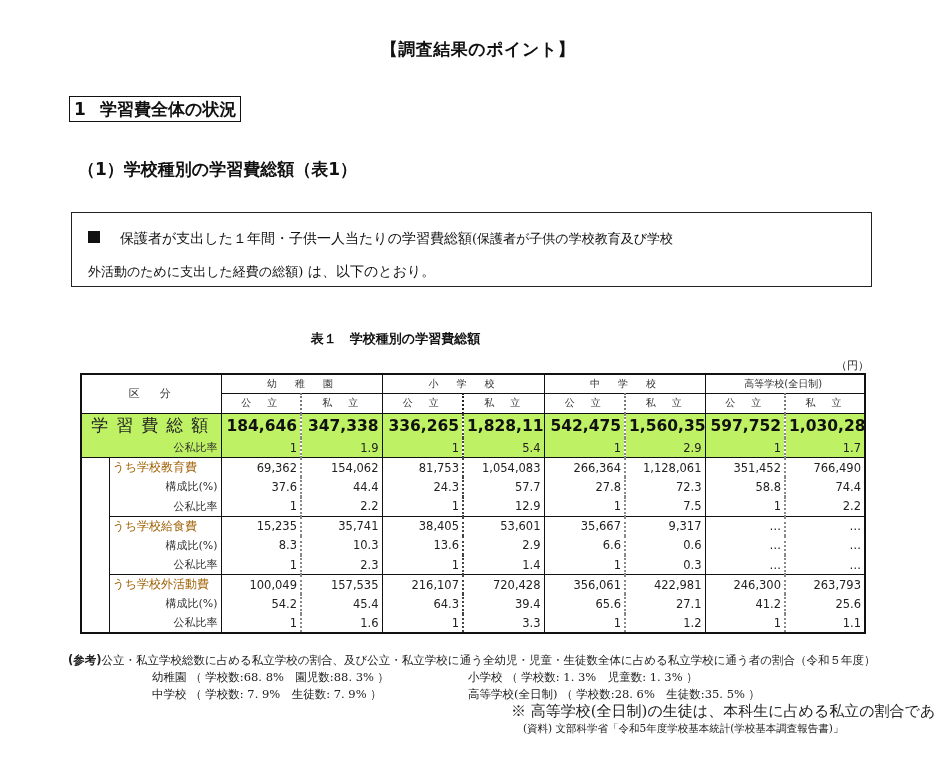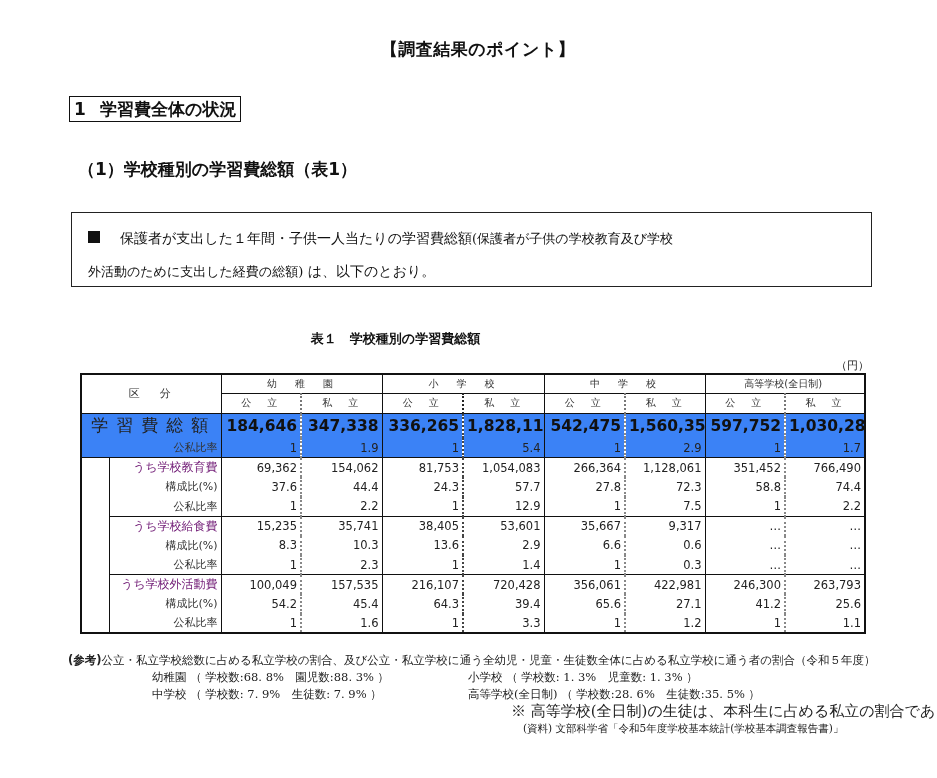--- a/index.html
+++ b/index.html
@@ -47,30 +47,30 @@
       height: 19.5px; padding: 0 3px; white-space: nowrap; overflow: hidden;
       font-family: "DejaVu Sans", sans-serif;
     }
     .hdr td { text-align: center; font-size: 10px; color: #333; height: 19px; letter-spacing: 0; }
     .hdr .group { border-bottom: 1px solid #111; border-left: 1.5px solid #111; letter-spacing: 18px; padding-left: 18px; }
     .hdr .sub { border-left: 1px solid #111; letter-spacing: 16px; padding-left: 16px; }
     .hdr .sub.dotted { border-left: 2px dotted #777; }
     .hdr .kubun { letter-spacing: 20px; padding-left: 20px; font-size: 11px; border-bottom: 1.5px solid #111; }
     .hdr .group.hs { letter-spacing: 0; padding-left: 0; }
 
-    .total td { background: #3b82f6; }
+    .total td { background: #bef264; }
     .total .label-big { font-size: 17px; letter-spacing: 8px; text-align: center; padding-left: 8px; height: 25px; color: #222; }
     .total .val-big { font-size: 15.5px; font-weight: bold; text-align: right; height: 25px; }
     .total .ratio { text-align: right; font-size: 11.5px; color: #222; }
     .total .ratio-label { text-align: right; font-size: 11px; color: #333; }
 
     td.num { text-align: right; font-size: 11.5px; color: #222; }
     td.pct { text-align: right; padding-right: 10px; font-size: 11.5px; color: #222; }
     td.empty-indent { border-right: 1.5px solid #111; }
-    td.item-label { font-size: 12px; text-align: right; padding-left: 5px; color: #701a75; margin-left: 38px; }
+    td.item-label { font-size: 12px; text-align: left; padding-left: 5px; color: #a16207; margin-left: 38px; }
     td.sub-label { text-align: right; font-size: 11px; color: #333; }
 
     .col-pub { border-left: 1.5px solid #111; }
     .col-priv-solid { border-left: 2px dotted #888; }
     .col-priv-dot { border-left: 2px dotted #444; }
     .lbl-col { border-right: 1.5px solid #111; }
     .grp-top td { border-top: 1.5px solid #111; }
     .total-top td { border-top: 1.5px solid #111; }
 
     .notes {

